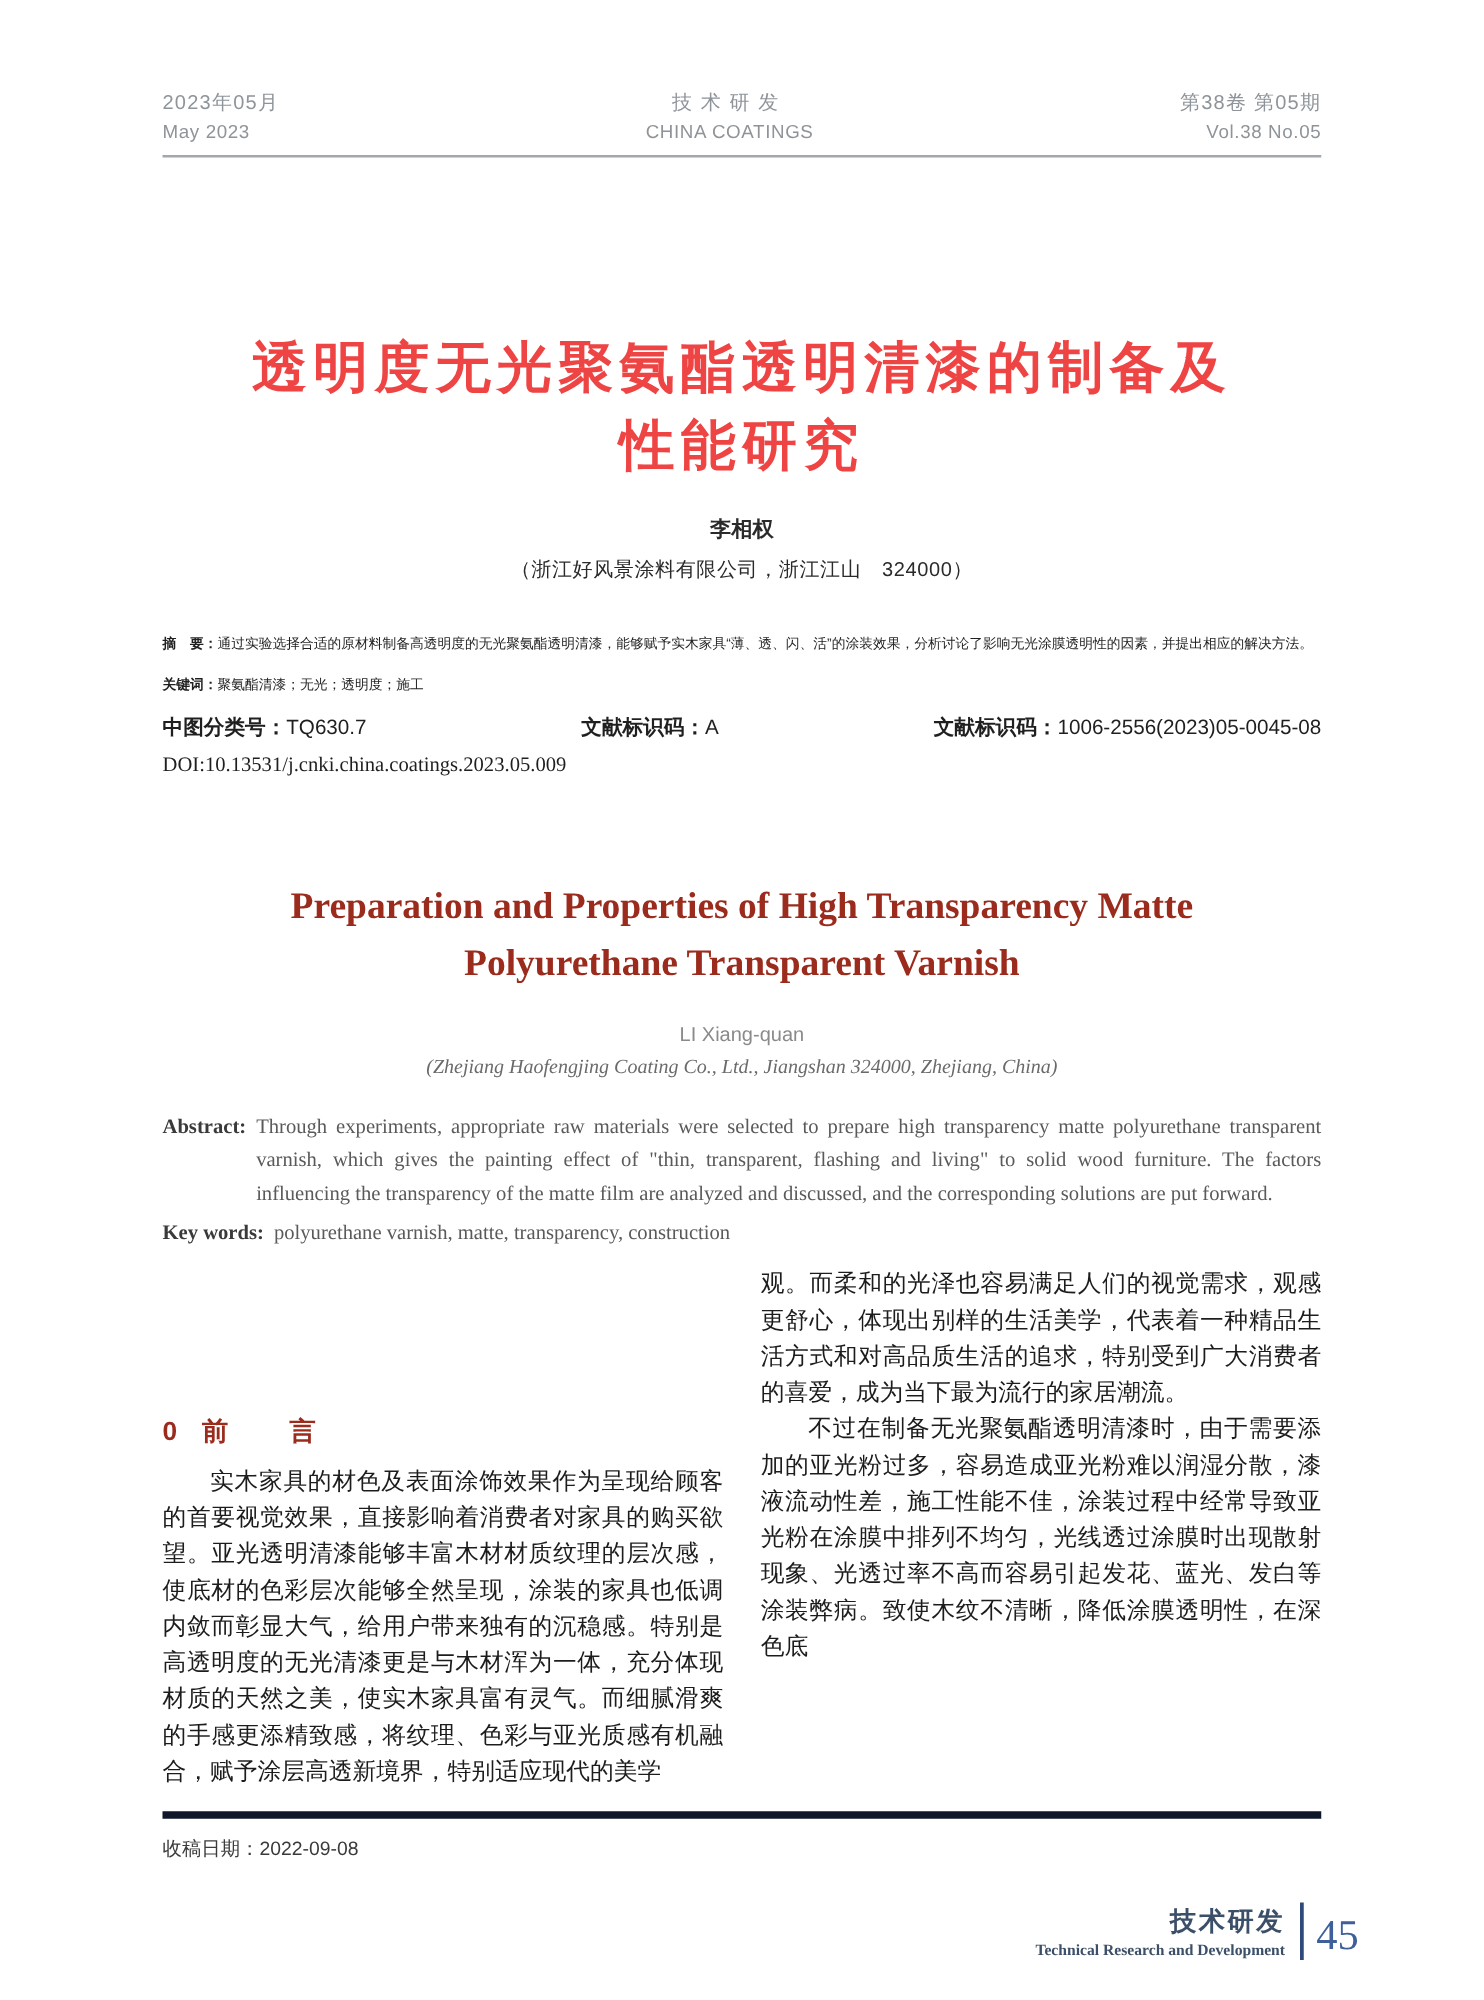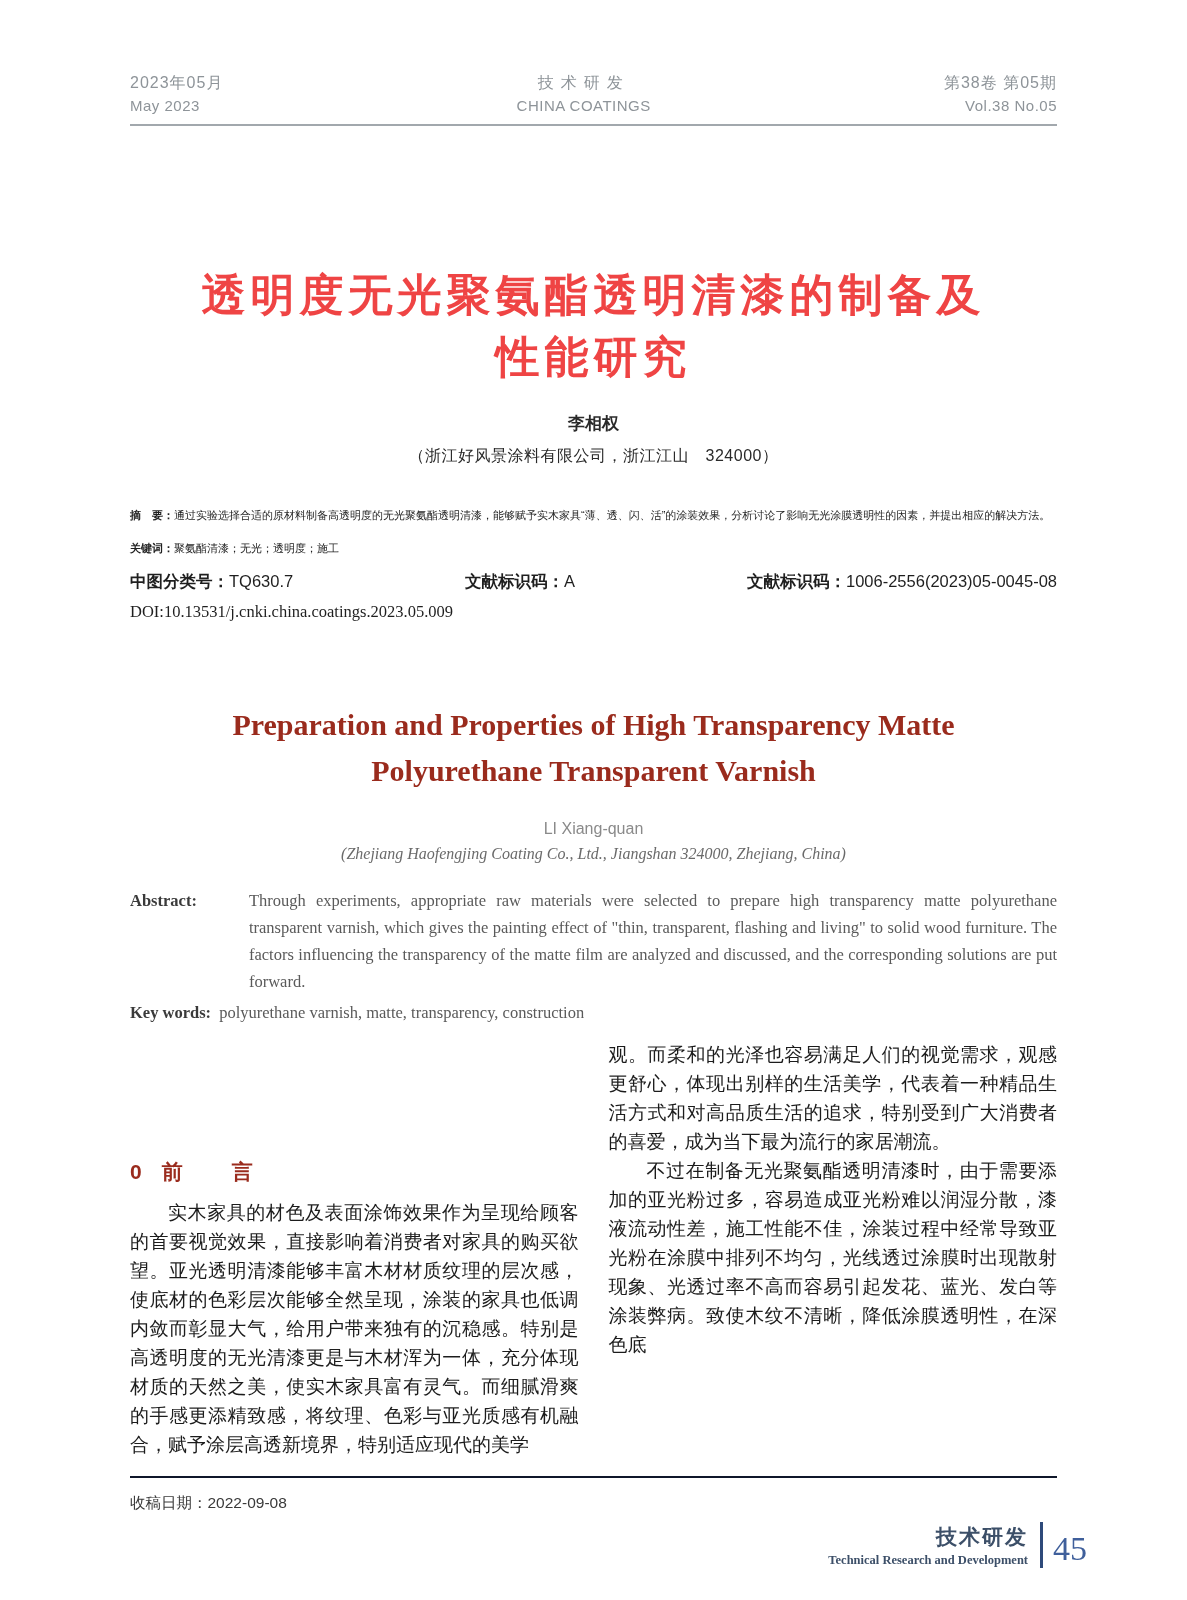--- a/index.html
+++ b/index.html
@@ -54,21 +54,21 @@
     font-family:"Liberation Serif", serif;
     font-size:30px;line-height:46px;
   }
   .title-en span{display:block;}
   .author-en{margin-top:26px;text-align:center;color:#8a8a8a;font-size:16px;}
   .affil-en{margin-top:7px;text-align:center;color:#6a6a6a;font-size:16px;
     font-style:italic;font-family:"Liberation Serif", serif;}
 
   
   .en-block{font-family:"Liberation Serif", serif;font-size:16.5px;line-height:27px;color:#5a5a5a;}
-  .abstract-en{margin-top:24px;gap:44px;}
+  .abstract-en{margin-top:24px;}
   .abstract-en .lbl,.keywords-en .lbl{font-weight:bold;color:#3a3a3a;font-family:"Liberation Serif", serif;}
   .abstract-en .lbl{margin-right:8px;}
   .keywords-en{margin-top:4px;}
 
   
   .section-head{
     margin-top:132px;
     color:#9a2b1d;font-weight:bold;font-size:21px;letter-spacing:2px;
   }
   .section-head .num{margin-right:18px;}
@@ -78,21 +78,21 @@
   .body-text p{
     margin:0;font-family:"Liberation Serif", serif;
     font-size:19px;line-height:29px;color:#1c1c1c;
     text-align:justify;
   }
   .body-text p.indent{text-indent:2em;}
   .col-left .body-text{margin-top:12px;}
   .col-right{padding-top:14px;}
 
   
-  .footnotes{margin-top:17px;border-top:2px solid #0f172a;padding-top:11px;
+  .footnotes{margin-top:17px;border-top:6px solid #0f172a;padding-top:11px;
     font-size:15.5px;color:#3a3a3a;line-height:28px;}
 
   
   .page-footer{
     position:absolute;right:100px;bottom:48px;
     display:flex;align-items:center;
   }
   .pf-labels{text-align:right;color:#3c4f68;}
   .pf-zh{font-weight:bold;font-size:21px;letter-spacing:2px;}
   .pf-en{font-family:"Liberation Serif", serif;font-weight:bold;font-size:12.5px;margin-top:2px;}

